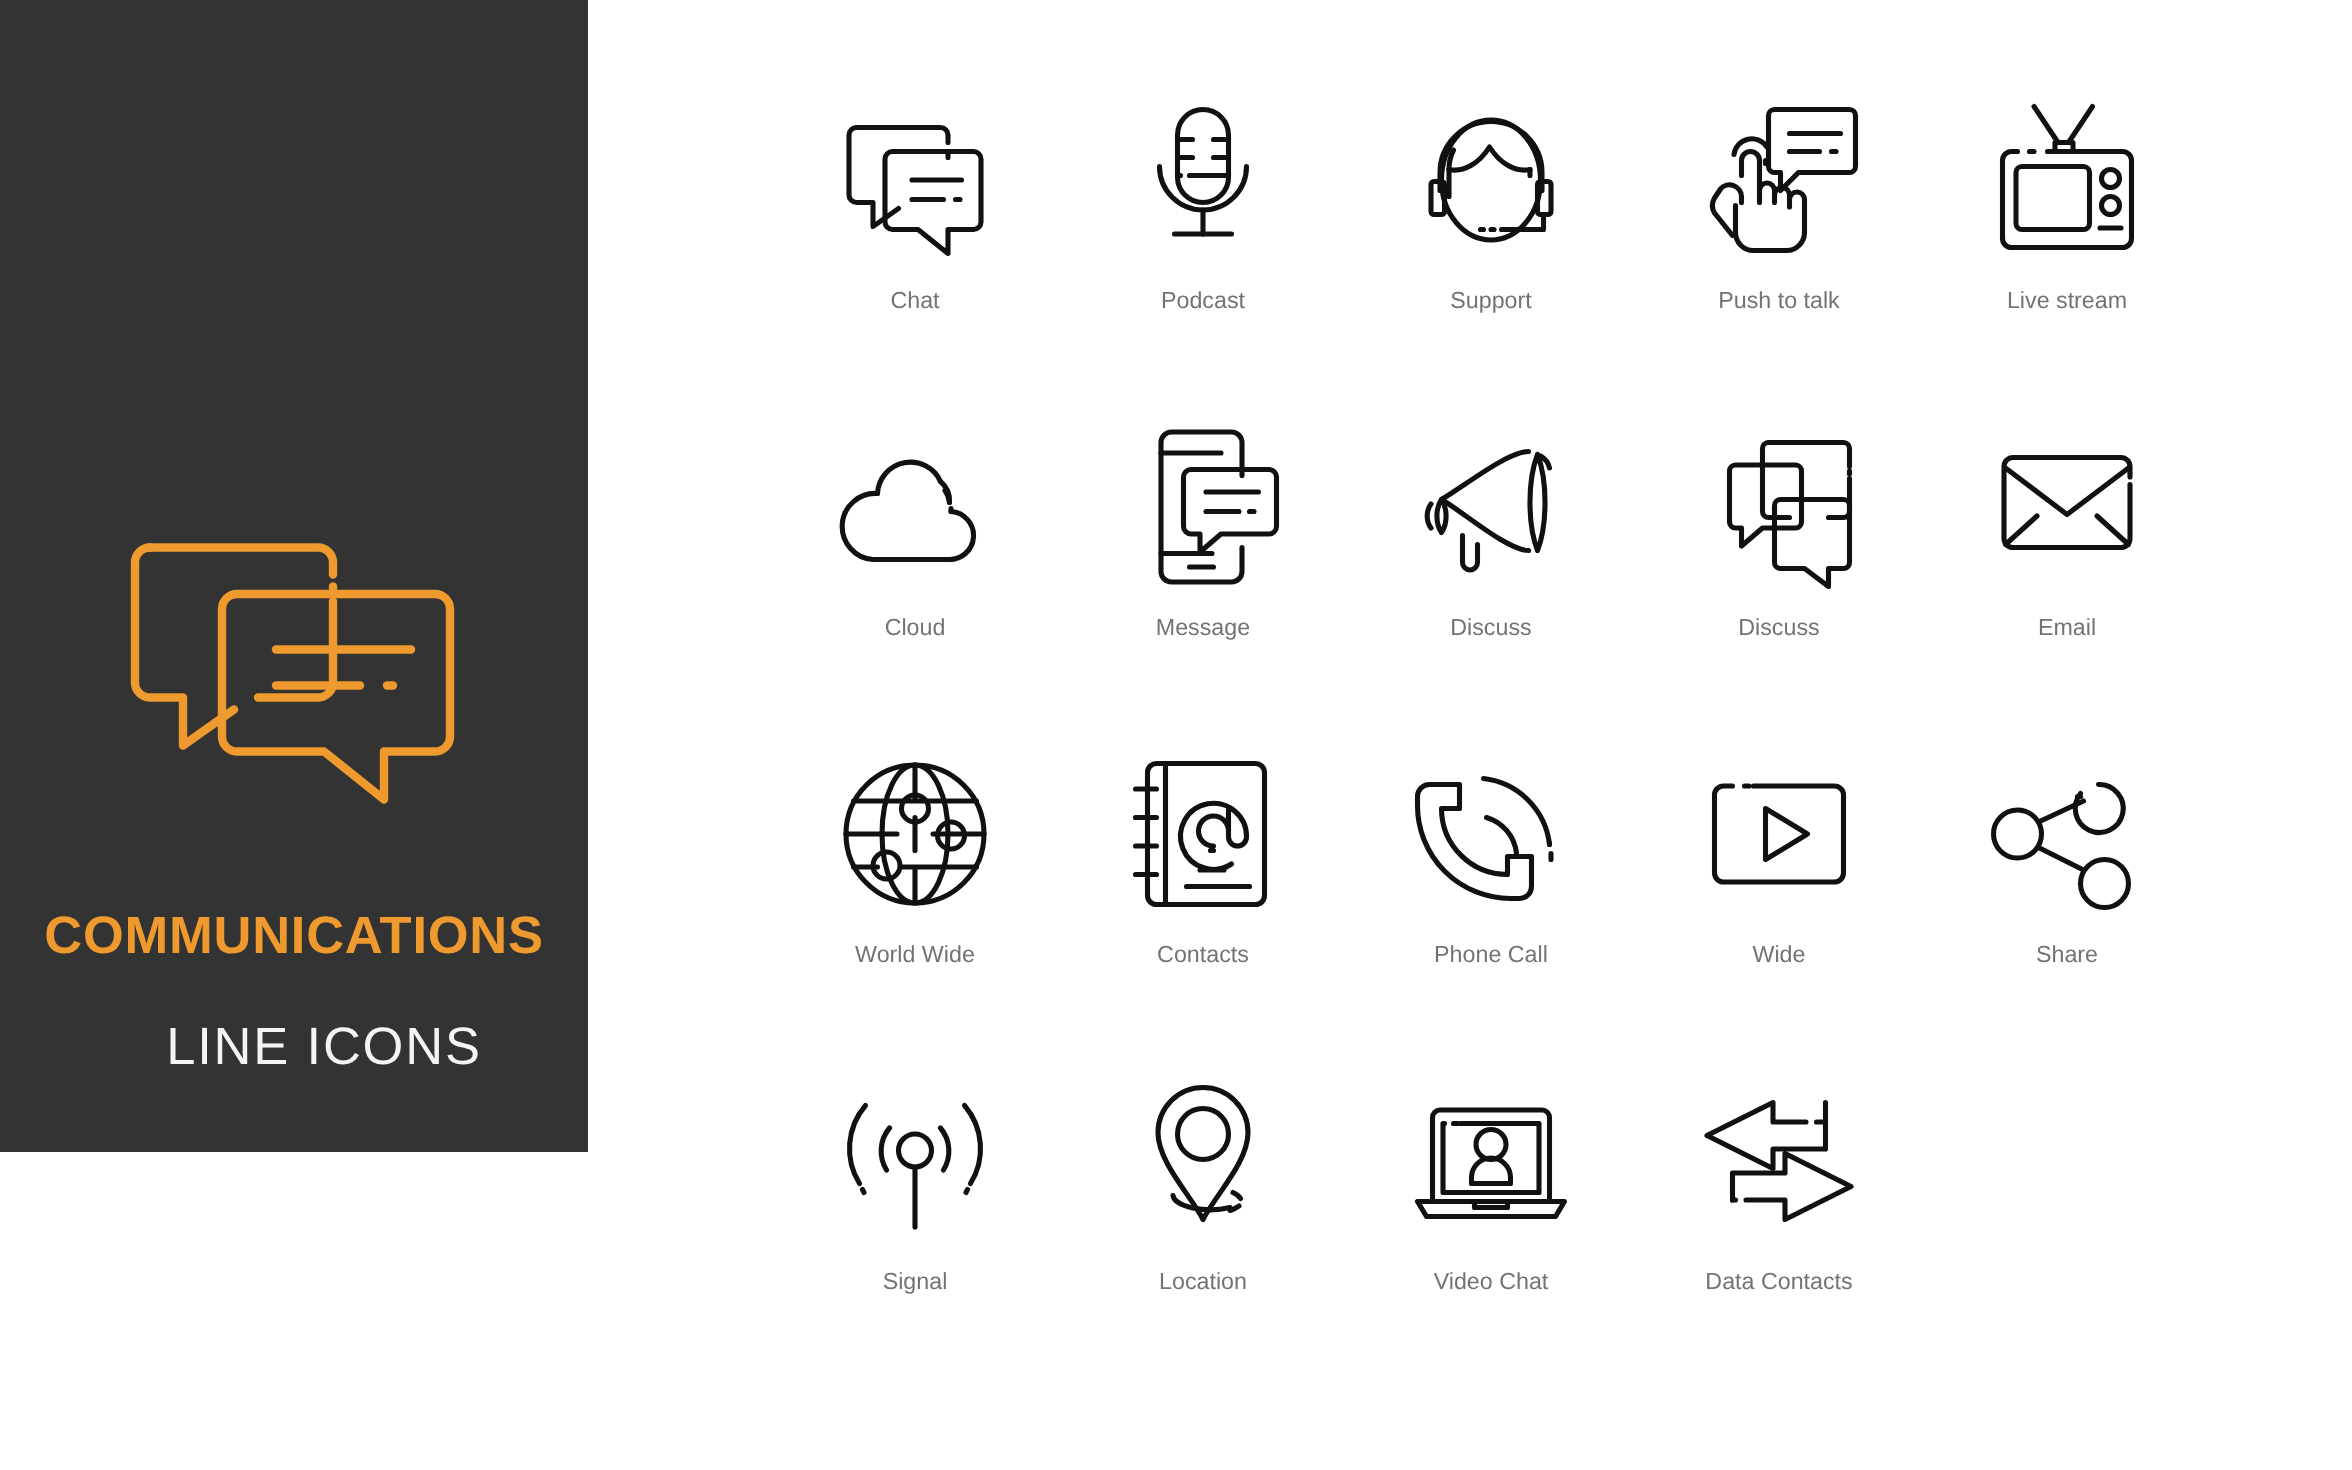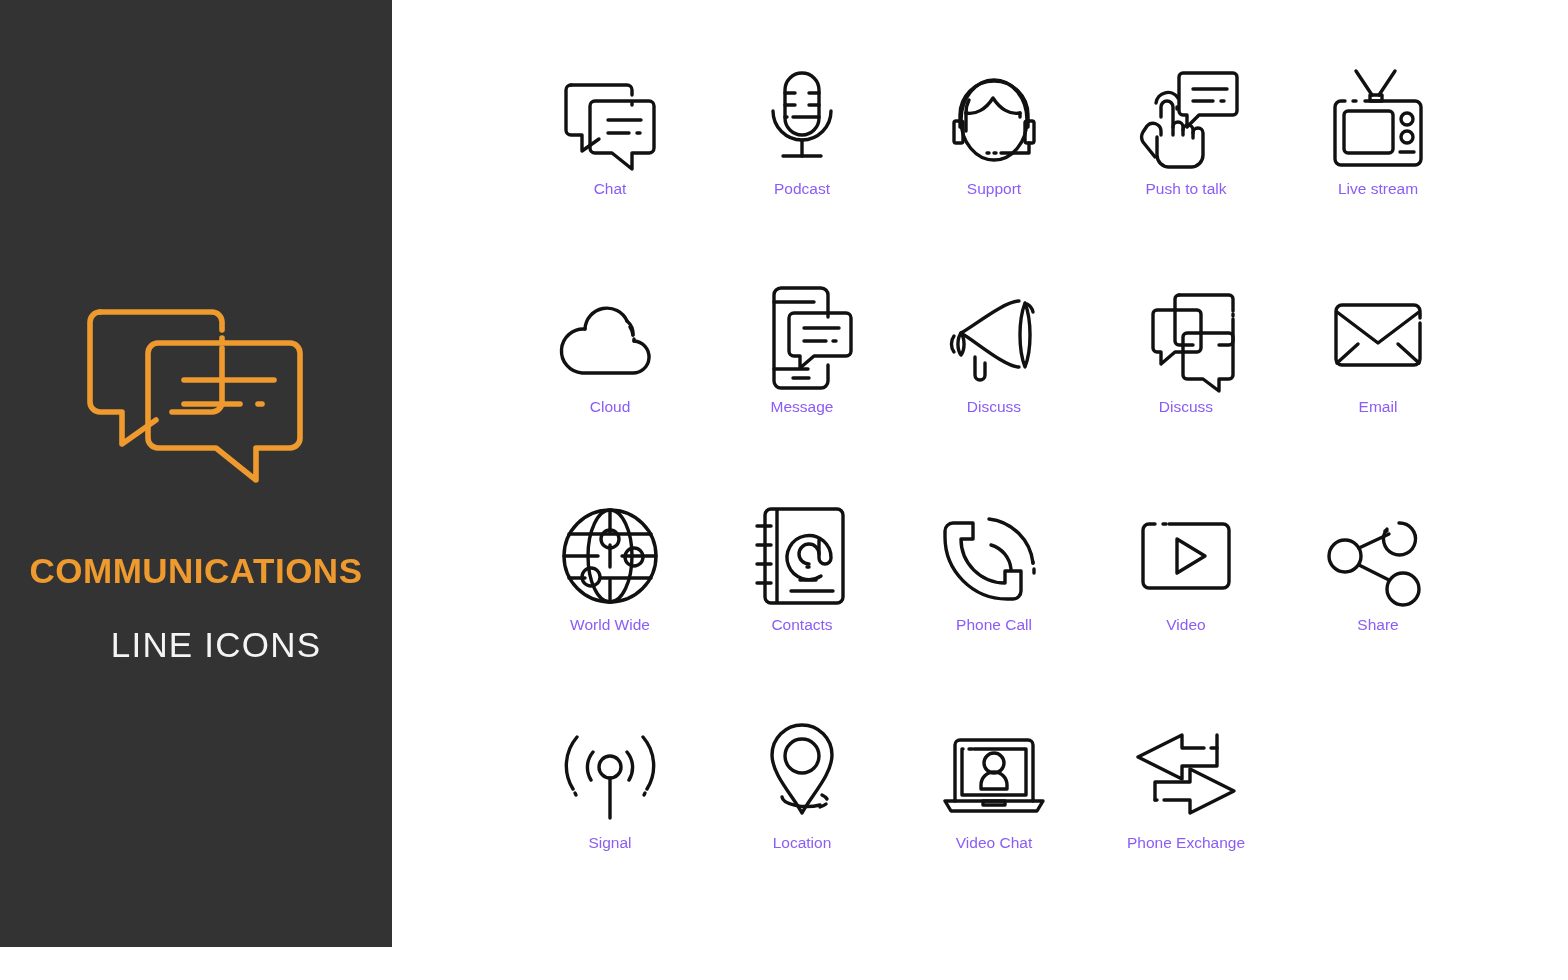--- a/index.html
+++ b/index.html
@@ -16,26 +16,26 @@
     position: relative;
     width: 1568px;
     height: 980px;
     display: flex;
     background: #ffffff;
   }
 
   
   .sidebar {
     width: 392px;
-    height: 947px;
+    height: 768px;
     background: #333333;
     display: flex;
     flex-direction: column;
     align-items: center;
-    justify-content: flex-start;
+    justify-content: center;
     flex: 0 0 392px;
     position: relative;
   }
 
   .sidebar-logo {
     margin-top: 290px;
     width: 220px;
     height: 195px;
     display: block;
   }
@@ -98,23 +98,23 @@
     justify-content: center;
   }
 
   .icon-box svg {
     width: 110px;
     height: 110px;
     display: block;
   }
 
   .icon-label {
-    margin-top: 0;
+    margin-top: 12px;
     font-size: 15.5px;
-    color: #8b5cf6;
+    color: #737373;
     text-align: center;
     line-height: 1.1;
     white-space: nowrap;
   }
 
   
   .ico {
     fill: none;
     stroke: #111111;
     stroke-width: 3.4;
@@ -402,21 +402,21 @@
       </div>
 
       <div class="cell">
         <div class="icon-box">
           <svg viewBox="0 0 110 110">
             <path class="ico" d="M24 23 h-6 a6 6 0 0 0 -6 6 v52 a6 6 0 0 0 6 6 h74 a6 6 0 0 0 6 -6 v-52 a6 6 0 0 0 -6 -6 h-54"></path>
             <path class="ico" d="M32 23 h3"></path>
             <path class="ico" d="M46 38 l28 17 l-28 17 z"></path>
           </svg>
         </div>
-        <div class="icon-label">Video</div>
+        <div class="icon-label">Wide</div>
       </div>
 
       <div class="cell">
         <div class="icon-box">
           <svg viewBox="0 0 110 110">
             <circle class="ico" cx="22" cy="55" r="16"></circle>
             <path class="ico" d="M76 22 a16 16 0 1 1 -12 6"></path>
             <path class="ico" d="M62 30 h2"></path>
             <circle class="ico" cx="80" cy="88" r="16"></circle>
             <path class="ico" d="M36 47 l30 -14"></path>
@@ -480,18 +480,18 @@
         <div class="icon-box">
           <svg viewBox="0 0 110 110">
 
             <path class="ico" d="M86 16 v13 h-6"></path>
             <path class="ico" d="M73 29 h-22 v-13 l-44 22 l44 22 v-13 h35 v-18"></path>
 
             <path class="ico" d="M24 81 h2"></path>
             <path class="ico" d="M33 81 h26 v13 l44 -22 l-44 -22 v13 h-35 v18"></path>
           </svg>
         </div>
-        <div class="icon-label">Phone Exchange</div>
+        <div class="icon-label">Data Contacts</div>
       </div>
 
     </div>
   </main>
 </div>
 
 </body></html>

